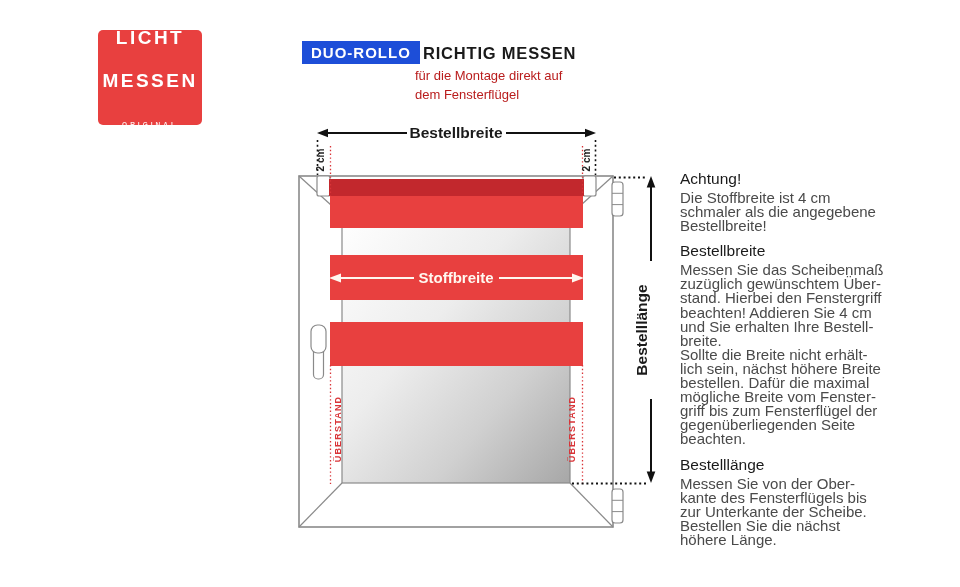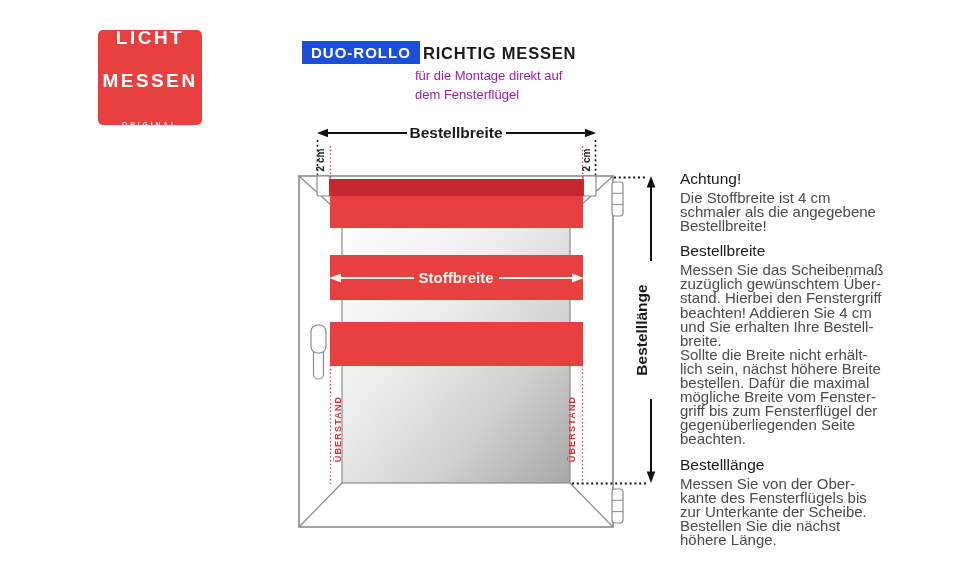--- a/index.html
+++ b/index.html
@@ -20,21 +20,21 @@
   
   .badge{
     position:absolute;left:302px;top:41px;height:23px;background:#1d4ed8;color:#fff;
     font-size:15px;font-weight:bold;letter-spacing:1px;line-height:23px;padding:0 9px;
   }
   .title{
     position:absolute;left:415px;top:44px;font-size:16.5px;font-weight:bold;
     letter-spacing:.8px;color:#1a1a1a;margin-left:8px;
   }
   .subtitle{
-    position:absolute;left:415px;top:66px;font-size:13px;color:#a21caf;
+    position:absolute;left:415px;top:66px;font-size:13px;color:#b91c1c;
     line-height:19px;white-space:pre-line;
   }
   
   .info{position:absolute;left:680px;top:170px;width:245px;color:#4a4a4a;}
   .info h3{font-size:15.5px;font-weight:normal;color:#1a1a1a;margin:0 0 4px 0;line-height:17px;}
   .info p{font-size:15px;line-height:14.1px;margin:0 0 9px 0;white-space:pre-line;}
   
   .diagram{position:absolute;left:270px;top:120px;width:400px;height:420px;}
   svg{font-family:"Liberation Sans",sans-serif;}
   svg text{user-select:none;}

